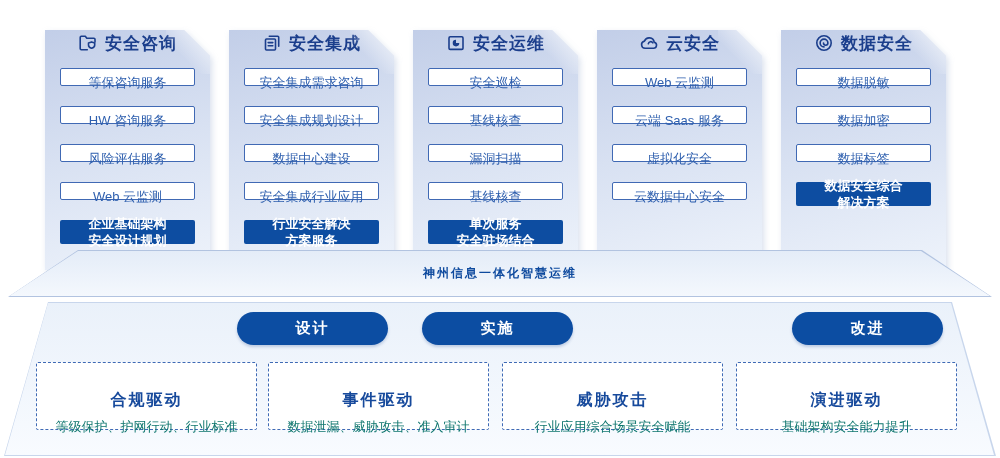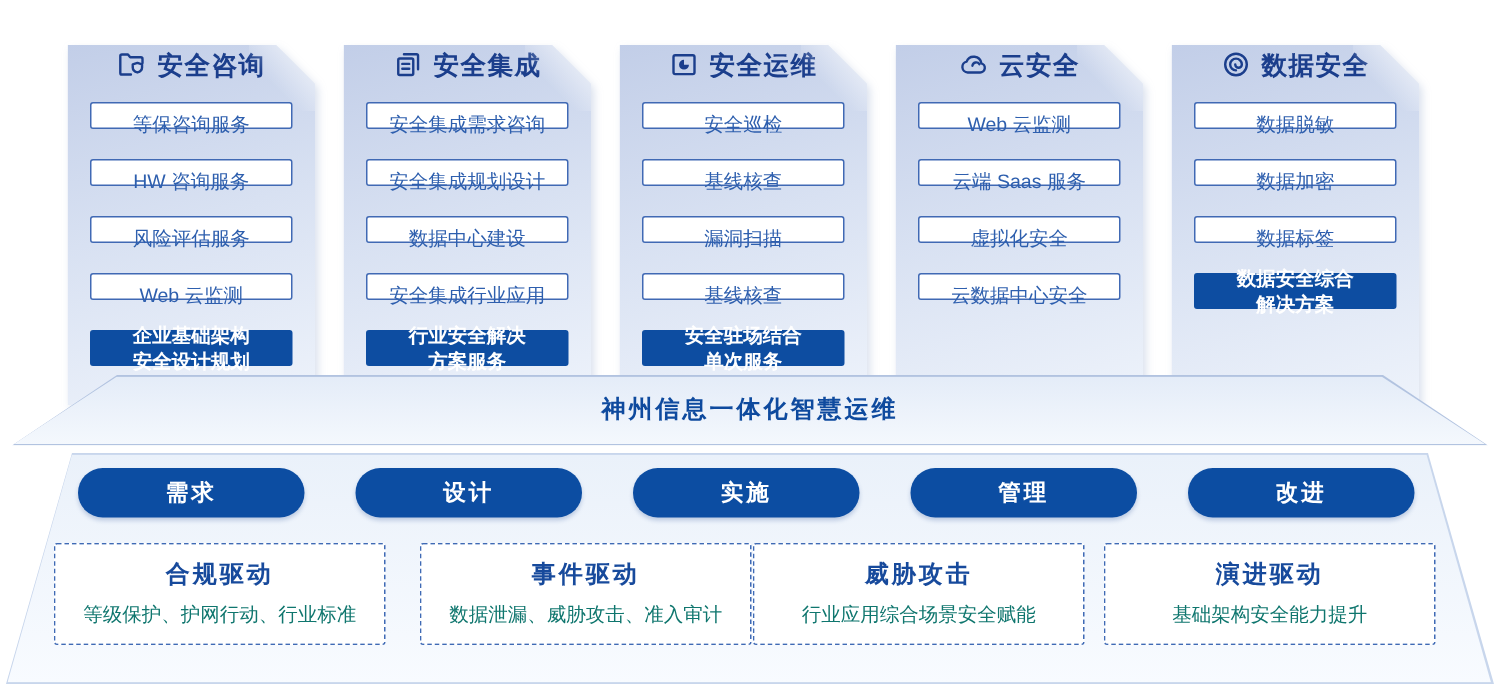--- a/index.html
+++ b/index.html
@@ -33,40 +33,40 @@
     margin:3px 15px 0;height:24px;background:#0d4da1;color:#fff;font-weight:bold;font-size:13px;
     text-align:center;display:flex;flex-direction:column;justify-content:center;line-height:17px;border-radius:2px;
   }
   
   .banner{position:absolute;top:250px;left:0;width:1000px;height:47px;
     clip-path:polygon(78px 0,922px 0,992px 47px,8px 47px);background:#b2c3e0;}
   .banner-inner{position:absolute;inset:1px;
     clip-path:polygon(77px 0,920px 0,989px 45px,8px 45px);
     background:linear-gradient(180deg,#e4ecf8 0%,#f4f8fd 100%);
     display:flex;align-items:center;justify-content:center;}
-  .banner-title{font-size:16px;font-weight:bold;color:#0e4a9e;letter-spacing:2px;}
+  .banner-title{font-size:12px;font-weight:bold;color:#0e4a9e;letter-spacing:2px;}
   
   .platform{position:absolute;top:302px;left:0;width:1000px;height:154px;
     clip-path:polygon(48px 0,952px 0,996px 154px,4px 154px);background:#c8d6ec;}
   .platform-inner{position:absolute;inset:1px;
     clip-path:polygon(47px 0,950px 0,993px 152px,4px 152px);
     background:linear-gradient(180deg,#eaf1fa 0%,#f8fbff 100%);}
   
   .pill{
     position:absolute;top:312px;width:151px;height:33px;border-radius:17px;background:#0c4da2;
     color:#fff;font-size:15px;font-weight:bold;display:flex;align-items:center;justify-content:center;
     letter-spacing:2px;box-shadow:0 2px 3px rgba(40,80,150,.25);
   }
   .p1{left:52px}.p2{left:237px}.p3{left:422px}.p4{left:607px}.p5{left:792px}
   
   .driver{
     position:absolute;top:362px;width:221px;height:68px;background:#fff;
-    border:1.5px dashed #3f6ab5;border-radius:2px;box-sizing:border-box;text-align:center;padding-top:10px;
-  }
-  .d1{left:36px}.d2{left:280px}.d3{left:502px}.d4{left:736px}
+    border:1.5px dashed #3f6ab5;border-radius:2px;box-sizing:border-box;text-align:center;padding-top:27px;
+  }
+  .d1{left:36px}.d2{left:268px}.d3{left:502px}.d4{left:736px}
   .driver-title{font-size:16px;font-weight:bold;color:#174a9c;letter-spacing:2px;}
   .driver-desc{font-size:13px;color:#0f766e;margin-top:7px;white-space:nowrap;}
 </style>
 </head>
 <body>
 
 <div class="stage">
 
   <div class="card-wrap cw1">
     <div class="card">
@@ -128,22 +128,22 @@
         </span>
         <span class="card-title">安全运维</span>
       </div>
       <div class="card-items">
         <div class="item">安全巡检</div>
         <div class="item">基线核查</div>
         <div class="item">漏洞扫描</div>
         <div class="item">基线核查</div>
       </div>
       <div class="solution">
+        <span>单次服务</span>
         <span>安全驻场结合</span>
-        <span>单次服务</span>
       </div>
     </div>
   </div>
 
   <div class="card-wrap cw4">
     <div class="card">
       <div class="card-header">
         <span class="hicon">
           <svg width="20" height="20" viewBox="0 0 20 20" fill="none" stroke="#1b3e8c" stroke-width="1.6" stroke-linecap="round" stroke-linejoin="round">
             <path d="M6.1 15.3h8.2a3.1 3.1 0 0 0 .9-6.1A5.1 5.1 0 0 0 5.4 8.1a3.65 3.65 0 0 0 .7 7.2z"></path>
@@ -187,24 +187,22 @@
   <div class="banner">
     <div class="banner-inner">
       <span class="banner-title">神州信息一体化智慧运维</span>
     </div>
   </div>
 
   <div class="platform">
     <div class="platform-inner"></div>
   </div>
 
-  <div class="pill p1">需求</div>
   <div class="pill p2">设计</div>
   <div class="pill p3">实施</div>
-  <div class="pill p4">管理</div>
   <div class="pill p5">改进</div>
 
   <div class="driver d1">
     <div class="driver-title">合规驱动</div>
     <div class="driver-desc">等级保护、护网行动、行业标准</div>
   </div>
   <div class="driver d2">
     <div class="driver-title">事件驱动</div>
     <div class="driver-desc">数据泄漏、威胁攻击、准入审计</div>
   </div>

